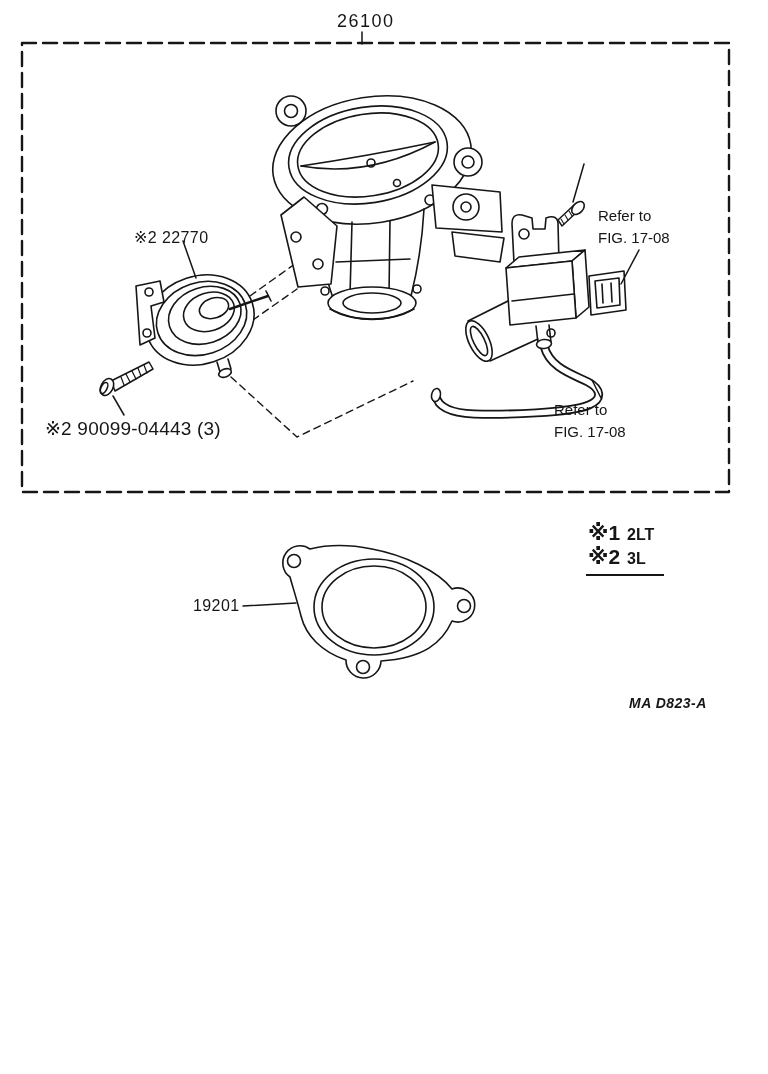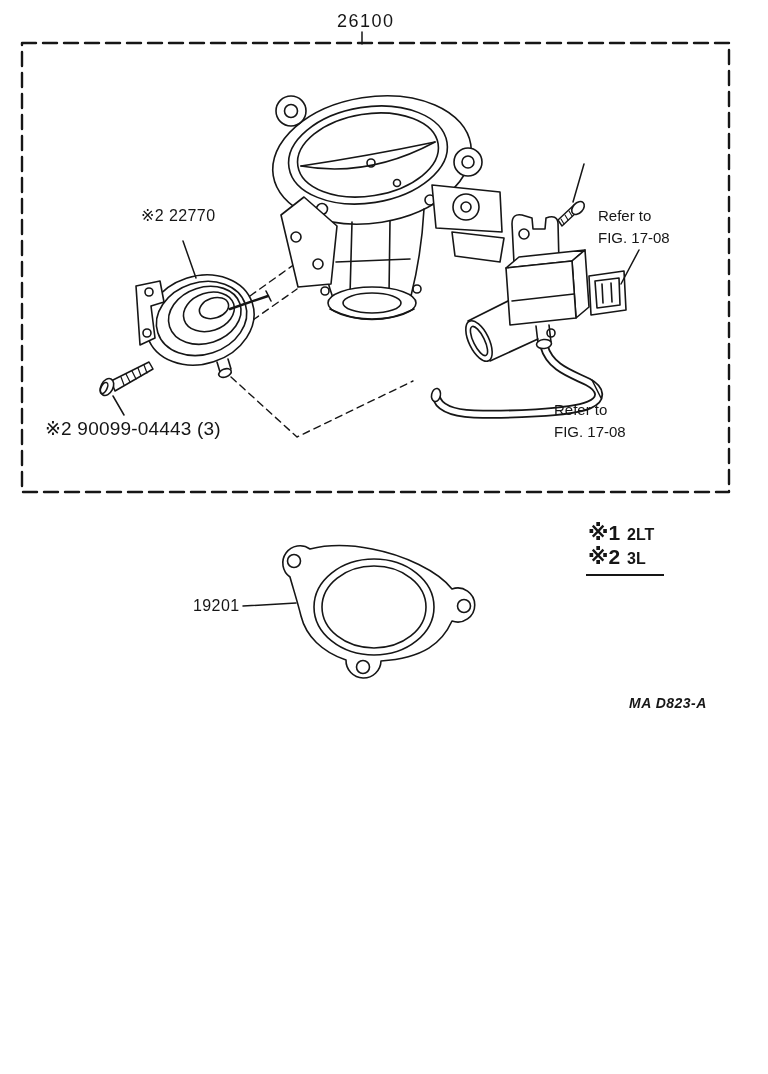--- a/index.html
+++ b/index.html
@@ -162,21 +162,21 @@
   </svg>
 
   <div class="lbl s18" style="left:337px; top:11px;">26100</div>
 
 
   <div class="lbl lines" style="left:598px; top:205px;">
     <div class="line">Refer to</div>
     <div class="line">FIG. 17-08</div>
   </div>
 
-  <div class="lbl s16" style="left:134px; top:206px;margin-left:7px;">※2 22770</div>
+  <div class="lbl s16" style="left:134px; top:228px;">※2 22770</div>
 
   <div class="lbl s15" style="left:45px; top:417px;">※2 90099-04443 (3)</div>
 
   <div class="lbl lines" style="left:554px; top:399px;">
     <div class="line">Refer to</div>
     <div class="line">FIG. 17-08</div>
   </div>
 
   <div class="lbl s16" style="left:193px; top:597px;">19201</div>
 

